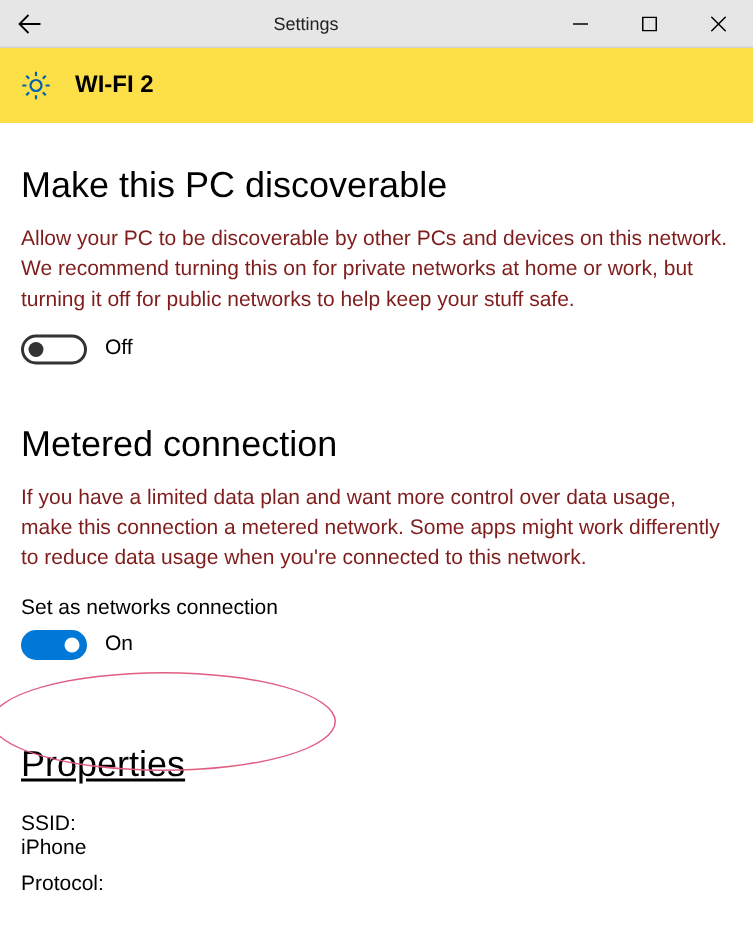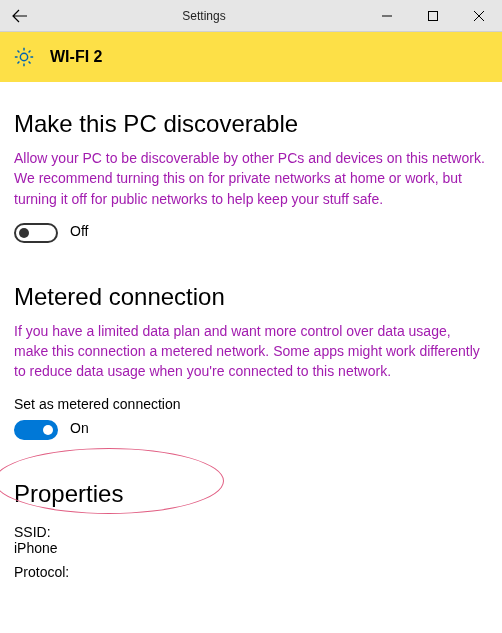--- a/index.html
+++ b/index.html
@@ -9,21 +9,21 @@
   .titlebar .back svg { width: 16px; height: 16px; }
   .titlebar .title { font-size: 12px; color: #222; padding-left: 4px; flex: 1; text-align: center; }
   .winbtns { display: flex; }
   .winbtn { width: 46px; height: 32px; display: flex; align-items: center; justify-content: center; cursor: pointer; }
   .winbtn svg { width: 10px; height: 10px; }
   .subheader { height: 50px; background: #fde047; display: flex; align-items: center; padding-left: 12px; }
   .subheader .gear { width: 24px; height: 24px; color: #0063b1; margin-right: 14px; display: flex; align-items: center; justify-content: center; }
   .subheader .name { font-size: 16px; font-weight: 600; color: #000; }
   .content { position: relative; padding: 0 14px; height: calc(633px - 82px); overflow: hidden; }
   h1.section { font-size: 24px; font-weight: 400; margin-top: 28px; margin-bottom: 10px; color: #000; }
-  p.desc { font-size: 14px; line-height: 1.45; color: #a21caf; margin-bottom: 14px; }
+  p.desc { font-size: 14px; line-height: 1.45; color: #7f1d1d; margin-bottom: 14px; }
   .toggle-row { display: flex; margin-bottom: 6px; }
   .toggle { width: 44px; height: 20px; border-radius: 10px; border: 2px solid #333; position: relative; cursor: pointer; background: #fff; }
   .toggle .knob { position: absolute; width: 10px; height: 10px; border-radius: 50%; background: #333; top: 3px; left: 3px; }
   .toggle.on { background: #0078d7; border-color: #0078d7; }
   .toggle.on .knob { background: #fff; left: auto; right: 3px; }
   .toggle-label { font-size: 14px; margin-left: 12px; }
   .sublabel { font-size: 14px; margin-bottom: 8px; }
   .highlight-ellipse { position: absolute; border: 1px solid #e15d82; border-radius: 50%; pointer-events: none; }
   .props-table { margin-top: 12px; font-size: 14px; }
   .props-row { display: flex; padding: 4px 0; flex-direction: column; }
@@ -74,31 +74,31 @@
   <p class="desc">Allow your PC to be discoverable by other PCs and devices on this network. We recommend turning this on for private networks at home or work, but turning it off for public networks to help keep your stuff safe.</p>
   <div class="toggle-row">
     <div class="toggle">
         <div class="knob"></div>
       </div>
     <span class="toggle-label">Off</span>
   </div>
 
   <h1 class="section" style="margin-top:40px;">Metered connection</h1>
   <p class="desc">If you have a limited data plan and want more control over data usage, make this connection a metered network. Some apps might work differently to reduce data usage when you're connected to this network.</p>
-  <div class="sublabel">Set as metered connection</div>
+  <div class="sublabel">Set as networks connection</div>
   <div class="toggle-row">
     <div class="toggle on">
         <div class="knob"></div>
       </div>
     <span class="toggle-label">On</span>
   </div>
 
   <div class="highlight-ellipse" style="left:-6px; top:366px; width:230px; height:66px;"></div>
 
-  <h1 class="section" style="margin-top:40px;">Properties</h1>
+  <h1 class="section" style="margin-top:56px;text-decoration:underline;">Properties</h1>
   <div class="props-table">
     <div class="props-row">
       <div class="props-key">SSID:</div>
       <div class="props-val">iPhone</div>
     </div>
     <div class="props-row">
       <div class="props-key">Protocol:</div>
     </div>
   </div>
 

